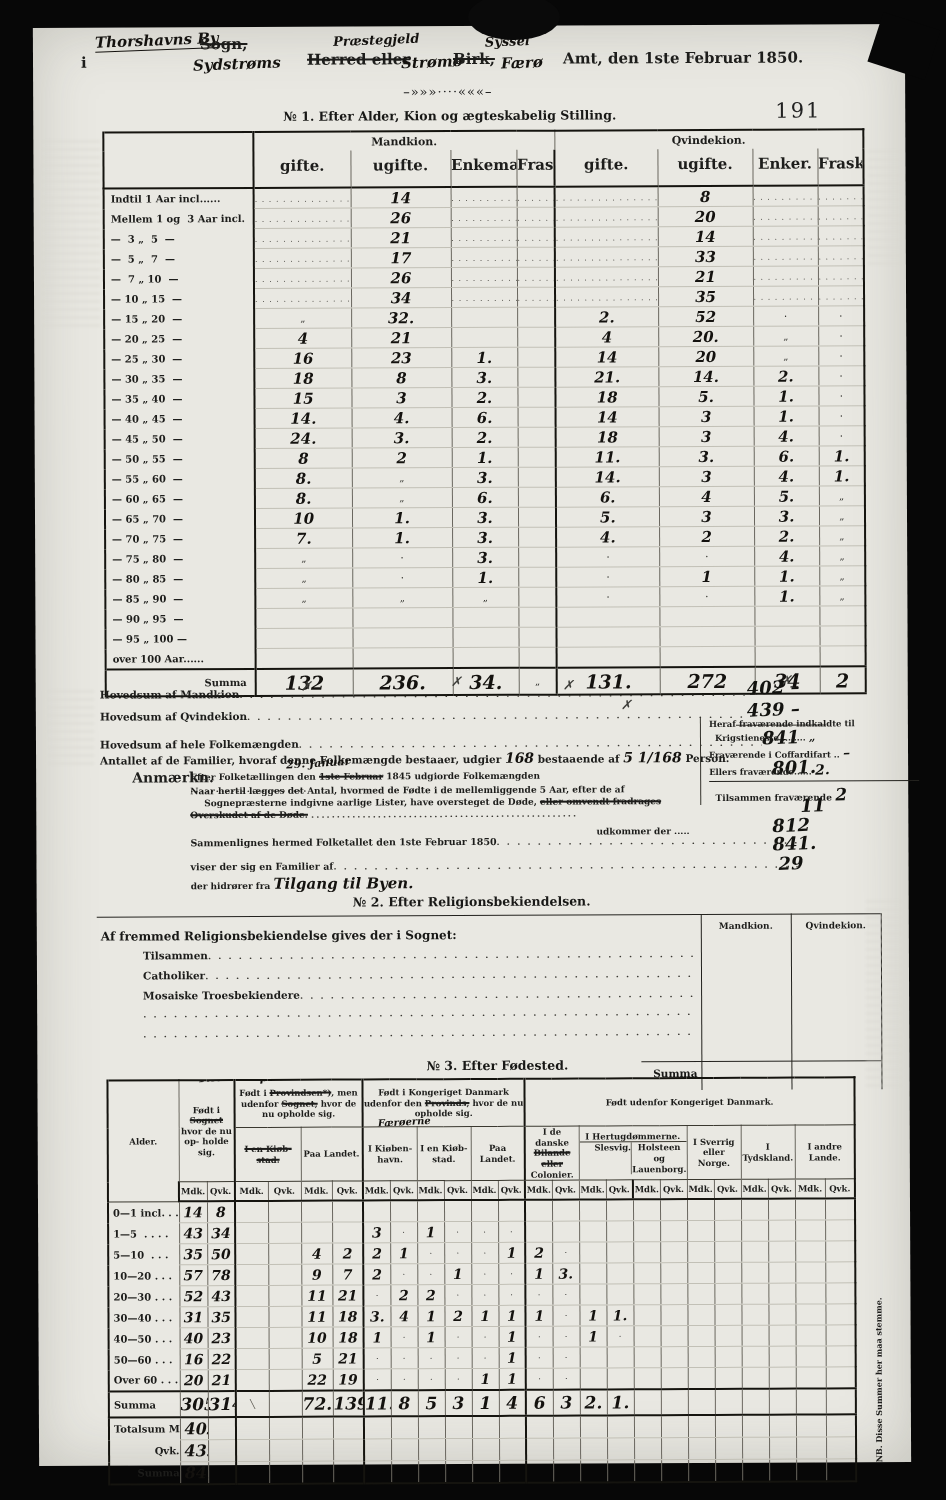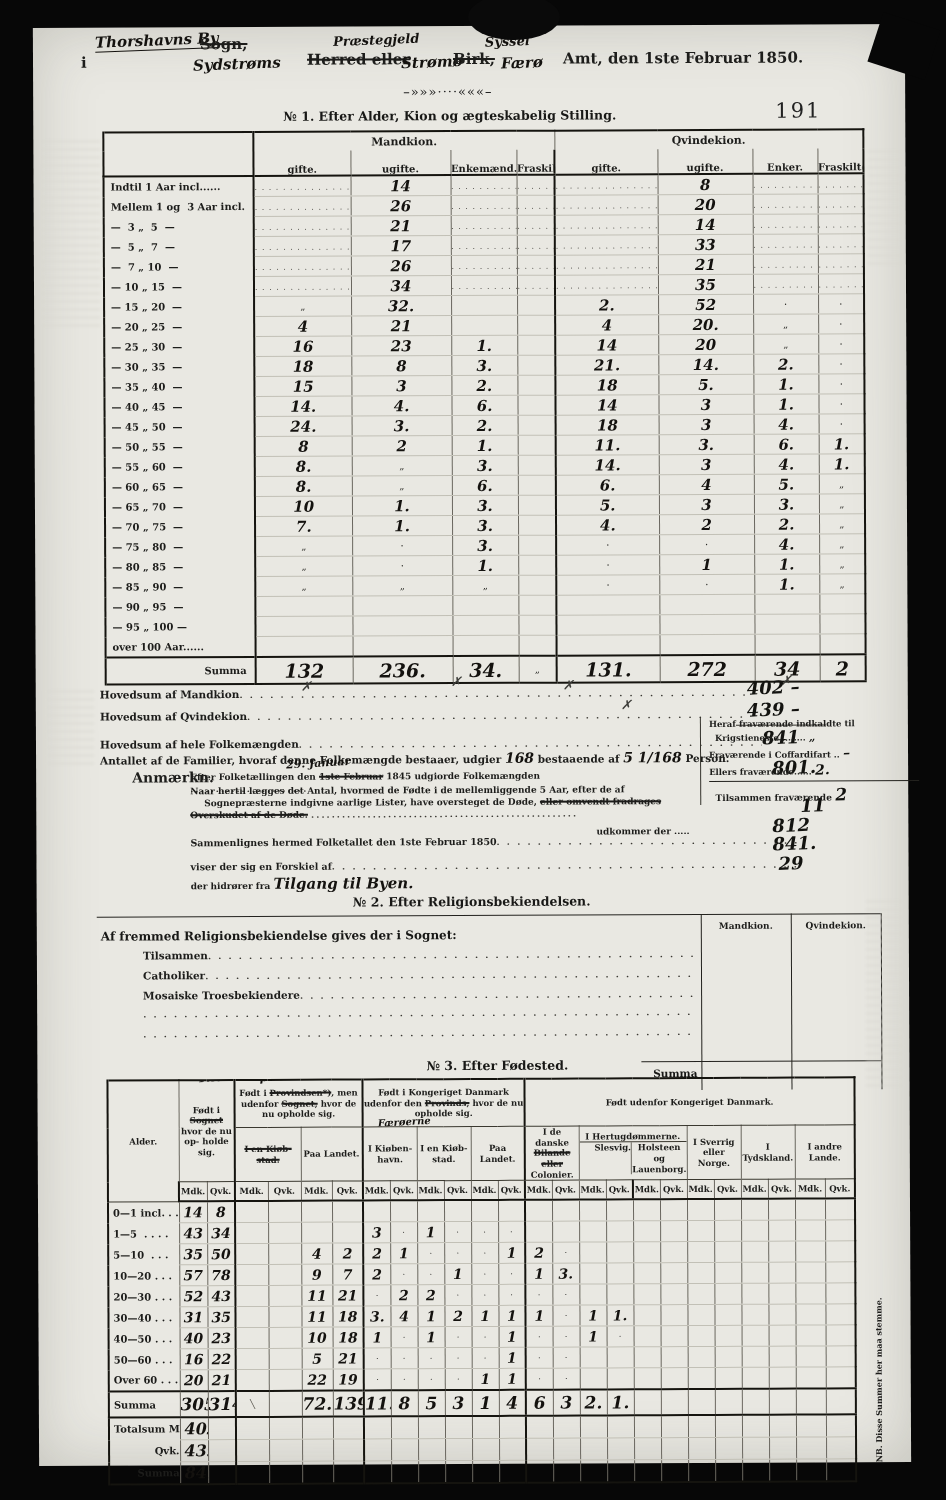--- a/index.html
+++ b/index.html
@@ -22,21 +22,21 @@
   
   .hdr-main{font-size:15px;font-weight:700;}
   .hw-top{font:italic 600 15px "DejaVu Serif",serif;color:#14120f;transform:rotate(-2deg);white-space:nowrap;}
   .ornament{font-size:13px;letter-spacing:1px;color:#222;}
   .pageno{font:400 21px "DejaVu Serif",serif;letter-spacing:2px;color:#222;}
   
   #t1{border-collapse:collapse;table-layout:fixed;width:760px;}
   #t1 th,#t1 td{padding:0;margin:0;overflow:hidden;white-space:nowrap;height:19px;
       font-size:9px;border-left:1px solid #6a675f;border-bottom:1px solid #c2c0b6;}
   #t1 .grp{font-size:11px;font-weight:700;border-bottom:none;height:18px;}
-  #t1 .sub{font-size:10px;font-weight:700;height:24px;border-bottom:2.5px solid #15140f;vertical-align:bottom;padding-bottom:0;}
+  #t1 .sub{font-size:15px;font-weight:700;height:24px;border-bottom:2.5px solid #15140f;vertical-align:bottom;padding-bottom:12px;}
   #t1 tr>*:first-child{border-left:2px solid #15140f;}
   #t1 tr>*:nth-child(2){border-left:2px solid #15140f;}
   #t1 tr>*:nth-child(6){border-left:2px solid #15140f;}
   #t1{border:2px solid #15140f;}
   #t1 .rl{font-weight:700;text-align:left;white-space:pre;font-size:10px;padding-left:6px;border-bottom:none;}
   #t1 td{text-align:center;}
   #t1 td.num{font:italic 600 15px "DejaVu Serif",serif;color:#14120f;}
   #t1 td.dit{font-size:10px;color:#2a2a26;}
   td.dotfill{color:#44423c;}
   td.dotfill::after{content:". . . . . . . . . . . . . . . .";letter-spacing:1px;font-size:8px;}
@@ -463,21 +463,21 @@
     <span class="abs val" style="left:764px;top:770px;">11</span>
 
     <div class="anm" style="left:560px;top:800px;text-align:center;">udkommer der .....</div>
     <span class="abs val" style="left:736px;top:790px;">812</span>
     <div class="sumline" style="left:154px;top:810px;width:610px;font-size:9.5px;">
       <span>Sammenlignes hermed Folketallet den 1ste Februar 1850</span>
       <span class="leader"></span>
     </div>
     <span class="abs val" style="left:736px;top:808px;">841.</span>
     <div class="sumline" style="left:154px;top:834px;width:610px;font-size:9.5px;">
-      <span>viser der sig en Forskiel af</span>
+      <span>viser der sig en Familier af</span>
       <span class="leader"></span>
     </div>
     <span class="abs val" style="left:742px;top:828px;">29</span>
     <div class="anm" style="left:154px;top:848px;">
       <span>der hidrører fra</span>
       <span class="hw2" style="font-size:15px;">Tilgang til Byen.</span>
     </div>
 
     <div class="abox" style="left:664px;top:692px;width:210px;">
       <div>Heraf fraværende indkaldte til</div>

